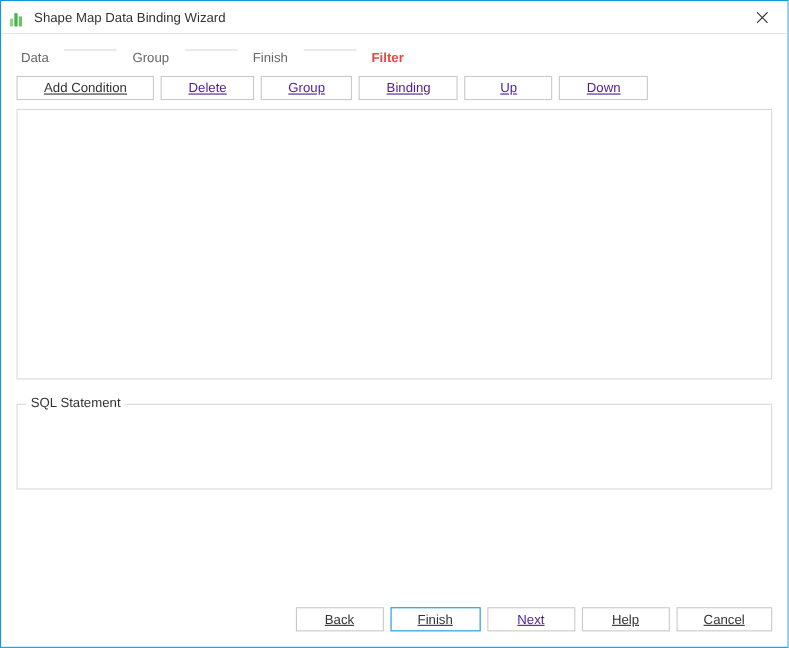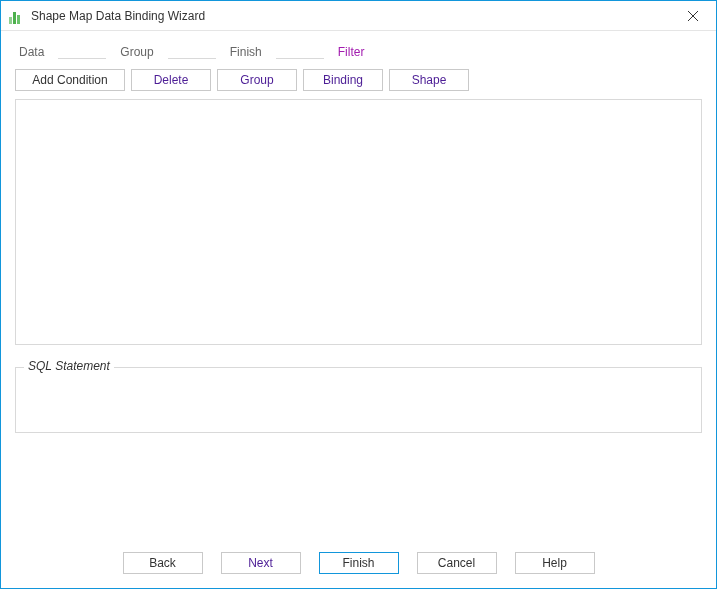--- a/index.html
+++ b/index.html
@@ -58,30 +58,30 @@
 }
 .close-btn svg { width: 10px; height: 10px; }
 .content {
   flex: 1;
   padding: 10px 14px 0 14px;
   display: flex;
   flex-direction: column;
 }
 .steps {
   display: flex;
-  align-items: flex-end;
+  align-items: flex-start;
   gap: 0;
   margin: 4px 0 10px 0;
 }
 .step {
   font-size: 12px;
   color: #666;
   padding: 0 4px;
 }
-.step.active { color: #a21caf; }
+.step.active { color: #ef4444; font-weight: bold; }
 .step-sep {
   flex: 0 0 auto;
   width: 48px;
   height: 1px;
   background: #d9d9d9;
   margin: 0 10px;
 }
 .subtitle {
   color: #888;
   font-size: 12px;
@@ -93,57 +93,57 @@
   margin-bottom: 8px;
 }
 .btn {
   height: 22px;
   min-width: 80px;
   border: 1px solid #c9c9c9;
   background: #fff;
   font-size: 12px;
   color: #333;
   cursor: pointer;
-  padding: 0 8px;
+  padding: 0 24px;
+  text-decoration: underline;
 }
 .btn:disabled {
   color: #4c1d95;
   cursor: default;
 }
 .btn.add {
   min-width: 110px;
 }
 .panel {
   border: 1px solid #d9d9d9;
   background: #fff;
   flex: 0 0 auto;
 }
 .conditions-panel {
   height: 246px;
 }
 .sql-group {
   margin-top: 22px;
   position: relative;
   border: 1px solid #d9d9d9;
-  height: 66px;
-  font-style: italic;
+  height: 78px;
 }
 .sql-group .legend {
   position: absolute;
   top: -9px;
   left: 8px;
   background: #fff;
   padding: 0 4px;
   font-size: 12px;
   color: #333;
 }
 .footer {
   display: flex;
-  justify-content: center;
-  gap: 18px;
+  justify-content: flex-end;
+  gap: 6px;
   padding: 12px 14px 14px 14px;
 }
 .footer .btn { min-width: 80px; }
 .btn.primary {
   border: 1px solid #1296db;
 }
 </style>
 </head>
 <body>
 
@@ -173,30 +173,31 @@
       <div class="step-sep"></div>
       <div class="step active">Filter</div>
     </div>
 
 
     <div class="toolbar">
       <button class="btn add">Add Condition</button>
       <button class="btn" disabled="">Delete</button>
       <button class="btn" disabled="">Group</button>
       <button class="btn" disabled="">Binding</button>
-      <button class="btn" disabled="">Shape</button>
+      <button class="btn" disabled="">Up</button>
+      <button class="btn" disabled="">Down</button>
     </div>
 
     <div class="panel conditions-panel"></div>
 
     <div class="sql-group">
       <div class="legend">SQL Statement</div>
     </div>
   </div>
 
   <div class="footer">
     <button class="btn">Back</button>
+    <button class="btn primary">Finish</button>
     <button class="btn" disabled="">Next</button>
-    <button class="btn primary">Finish</button>
+    <button class="btn">Help</button>
     <button class="btn">Cancel</button>
-    <button class="btn">Help</button>
   </div>
 </div>
 
 </body></html>

